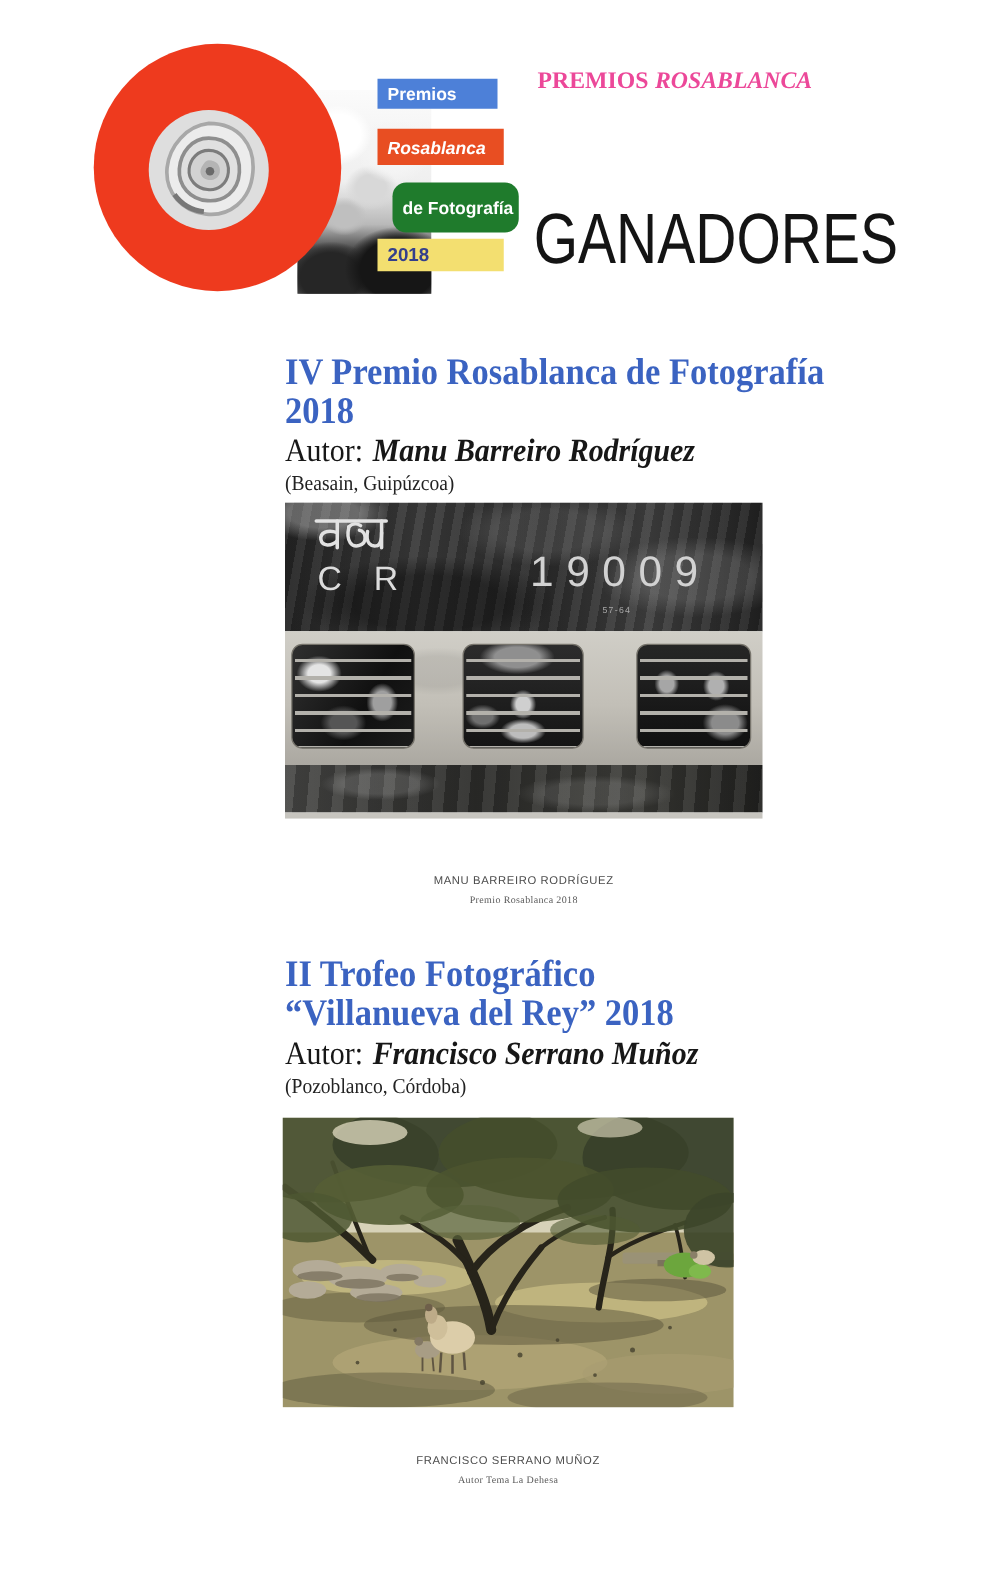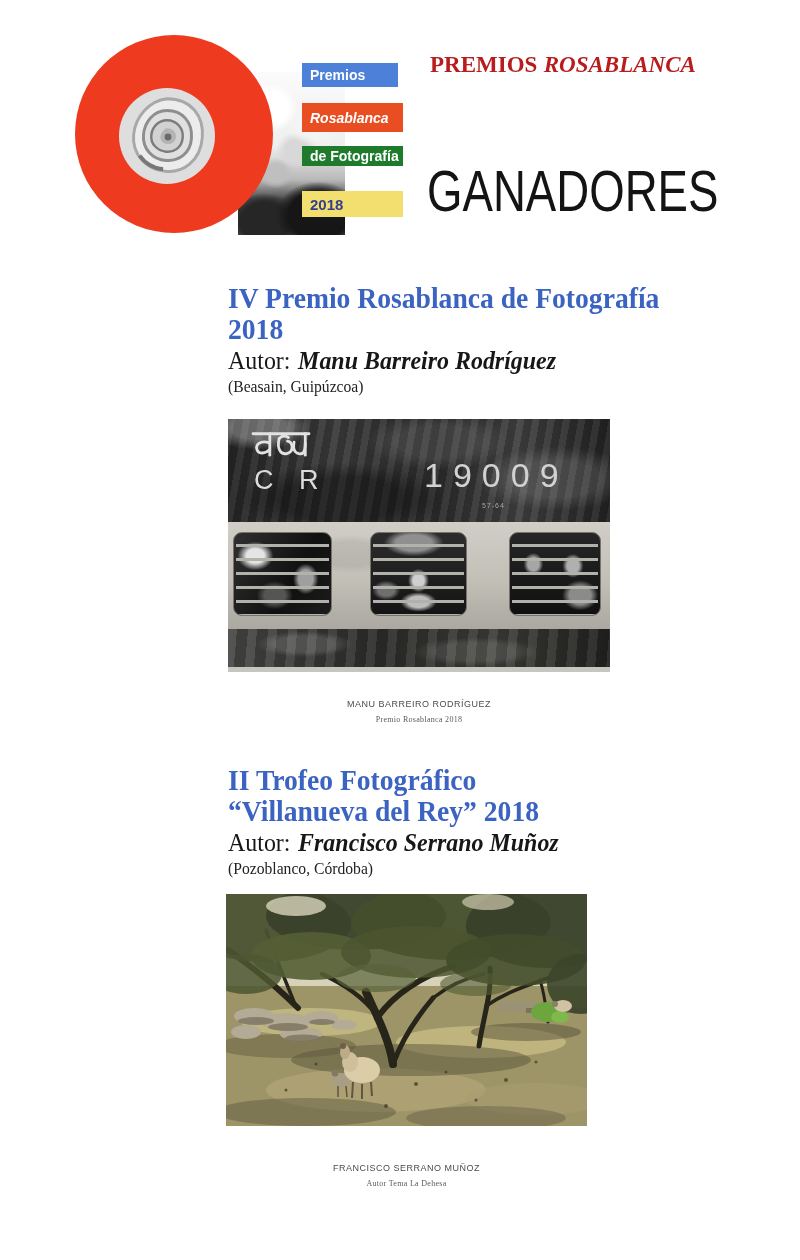--- a/index.html
+++ b/index.html
@@ -20,44 +20,44 @@
       linear-gradient(180deg, #fbfbfb 0%, #efefef 45%, #b9b9b9 66%, #4c4c4c 78%, #303030 92%, #555555 100%);
   }
   .logo-circle { position: absolute; left: 75px; top: 35px; width: 198px; height: 198px;
     border-radius: 50%; background: #ee3a1e; }
   .logo-rose { position: absolute; left: 43px; top: 52px; width: 98px; height: 98px;
     border-radius: 50%; }
   .bar { position: absolute; display: flex; align-items: center; padding-left: 8px;
     font-family: "Liberation Sans", sans-serif; font-weight: bold; font-size: 14px; color: #ffffff; }
   .bar-premios    { left: 302px; top: 63px;  width: 96px;  height: 24px; background: #4d80d8; }
   .bar-rosablanca { left: 302px; top: 103px; width: 101px; height: 29px; background: #e84e22; font-style: italic; }
-  .bar-fotografia { left: 302px; top: 146px; width: 101px; height: 20px; background: #1f7b2c; }
+  .bar-fotografia { left: 314px; top: 146px; width: 101px; height: 40px; background: #1f7b2c; border-radius: 11px; }
   .bar-2018       { left: 302px; top: 191px; width: 101px; height: 26px; background: #f3df70; color: #333f8c; font-size: 15px; }
 
   .main-title { position: absolute; left: 430px; top: 50px; font-weight: bold;
-    font-size: 23px; line-height: 30px; color: #b91c1c; white-space: nowrap; }
+    font-size: 19px; line-height: 30px; color: #ec4899; white-space: nowrap; }
   .main-title .it { font-style: italic; margin-left: .28em; }
   .main-title .yr { font-weight: normal; margin-left: .28em; }
   .main-title .l2sp { margin-left: 0; }
   .ganadores { position: absolute; left: 427px; top: 158px;
     font-family: "Liberation Sans", sans-serif; font-weight: 400; font-size: 57px;
     color: #141414; transform: scaleX(.80); transform-origin: left top; white-space: nowrap; }
 
   
   .sec-text { position: absolute; left: 228px; transform: scaleX(.92); transform-origin: left top; }
   .sec1 { top: 282px; }
   .sec2 { top: 764px; }
   .sec-title { color: #3b63c1; font-weight: bold; font-size: 30px; line-height: 31px; white-space: nowrap; }
   .sec-title .line { display: block; }
   .autor { margin-top: 2px; font-size: 26px; line-height: 30px; color: #171717; white-space: nowrap; }
   .autor .aname { font-weight: bold; font-style: italic; margin-left: .32em; }
   .loc { font-size: 17px; line-height: 22px; color: #222222; white-space: nowrap; }
 
   
-  .photo-train { position: absolute; left: 228px; top: 419px; width: 419px; height: 253px; overflow: hidden; }
+  .photo-train { position: absolute; left: 228px; top: 402px; width: 419px; height: 253px; overflow: hidden; }
   .t-top { position: absolute; left: 0; top: 0; width: 382px; height: 103px;
     background:
       radial-gradient(70px 30px at 8% 8%, rgba(255,255,255,.30) 0 40%, rgba(255,255,255,0) 75%),
       radial-gradient(90px 36px at 55% 22%, rgba(255,255,255,.10) 0 45%, rgba(255,255,255,0) 80%),
       radial-gradient(100px 40px at 86% 58%, rgba(255,255,255,.13) 0 45%, rgba(255,255,255,0) 80%),
       radial-gradient(120px 44px at 30% 78%, rgba(0,0,0,.38) 0 50%, rgba(0,0,0,0) 85%),
       repeating-linear-gradient(100deg, rgba(255,255,255,.05) 0 7px, rgba(0,0,0,.14) 7px 15px),
       linear-gradient(90deg, #262626, #3c3c3c 28%, #2d2d2d 55%, #424242 76%, #232323);
   }
   .madhya { position: absolute; left: 20px; top: 11px; width: 66px; height: 28px; }

